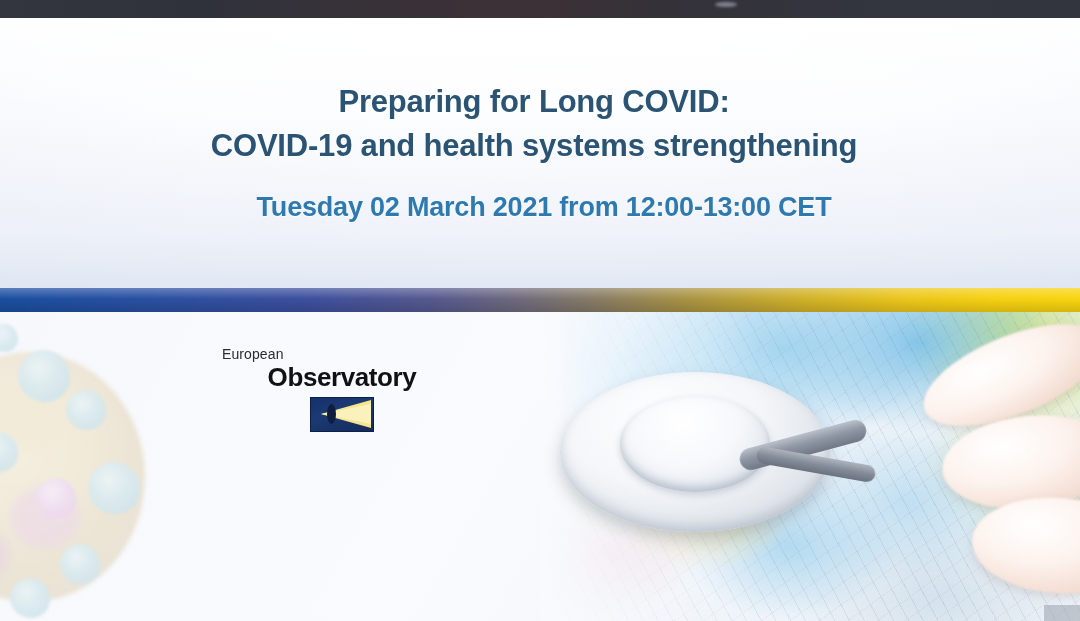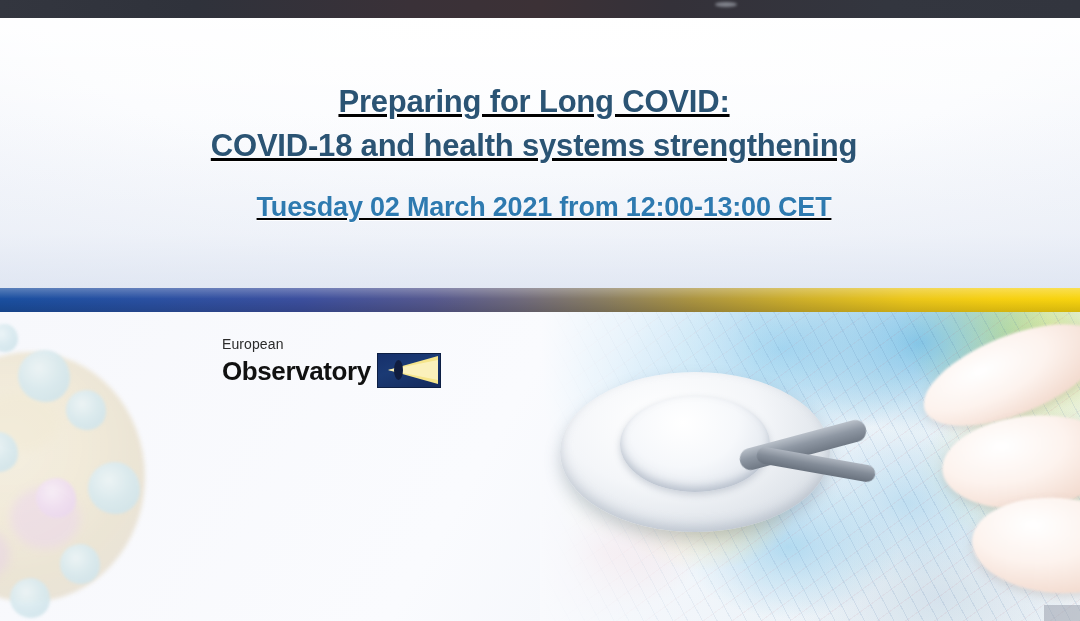--- a/index.html
+++ b/index.html
@@ -56,21 +56,20 @@
                                        rgba(224,231,243,0.30) 80%, rgba(213,222,238,0.55) 100%);
     pointer-events: none;
   }
 
   .title-block {
     position: absolute;
     left: 0; top: 62px;
     width: 1068px;
     text-align: center;
     z-index: 3;
-    text-decoration: underline;
   }
   .title-line {
     color: #2b5474;
     font-weight: bold;
     font-size: 31px;
     line-height: 44px;
     letter-spacing: -0.2px;
     text-shadow: 0 1px 1px rgba(255,255,255,0.9);
     white-space: nowrap;
   }
@@ -257,36 +256,37 @@
     filter: blur(1.2px);
     box-shadow: 0 4px 10px rgba(150,130,120,0.25);
   }
   .finger.f1 { left: 58px; top: 24px;  width: 190px; height: 78px;  transform: rotate(-22deg); }
   .finger.f2 { left: 82px; top: 104px; width: 175px; height: 92px;  transform: rotate(-6deg); }
   .finger.f3 { left: 112px; top: 186px; width: 170px; height: 95px; transform: rotate(4deg); }
 
   
   .obs-logo {
     position: absolute;
-    left: 222px; top: 24px;
+    left: 222px; top: 34px;
     z-index: 6;
     width: 240px;
   }
   .obs-eu {
     color: #2b2b2b;
     font-size: 14px;
     line-height: 16px;
     font-weight: normal;
     letter-spacing: 0.1px;
   }
   .obs-mid {
     display: flex;
     align-items: center;
     gap: 6px;
     margin-top: 1px;
+    flex-direction: column;
   }
   .obs-main {
     color: #111111;
     font-size: 26px;
     line-height: 28px;
     font-weight: bold;
     letter-spacing: -0.4px;
   }
   .obs-mark {
     position: relative;
@@ -374,21 +374,21 @@
 
 <div id="screen">
 
   <div class="player-topbar">
     <div class="glint"></div>
   </div>
 
   <div class="slide-top">
     <div class="title-block">
       <div class="title-line">Preparing for Long COVID:</div>
-      <div class="title-line">COVID-18 and health systems strengthening</div>
+      <div class="title-line">COVID-19 and health systems strengthening</div>
       <div class="subtitle-line">Tuesday 02 March 2021 from 12:00-13:00 CET</div>
     </div>
   </div>
 
   <div class="divider-band"></div>
 
   <div class="banner">
 
     <div class="virus">
       <div class="body"></div>

